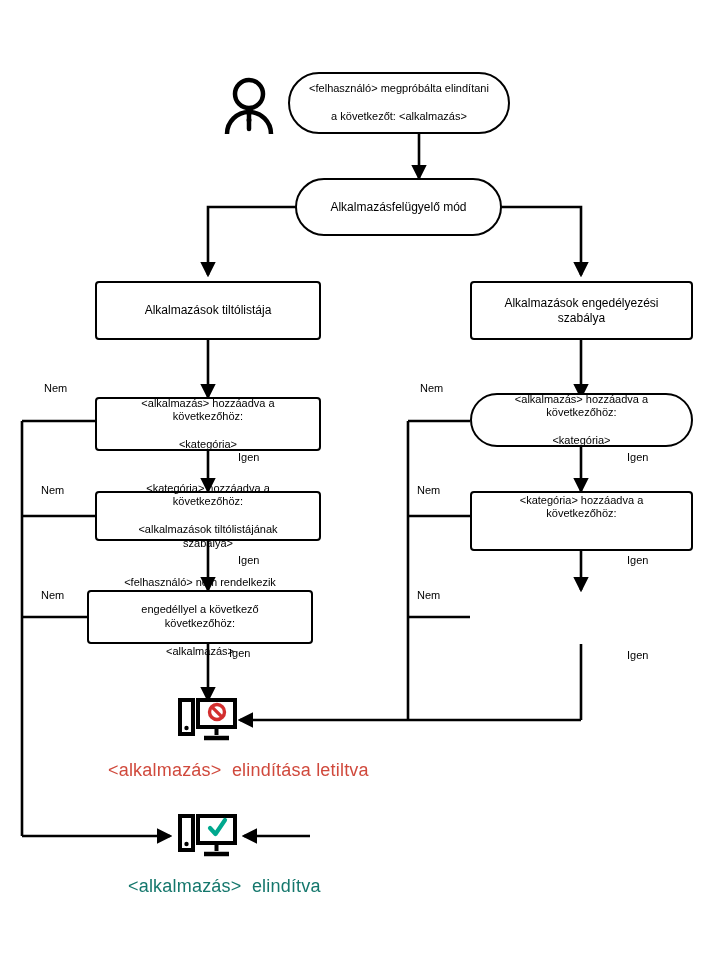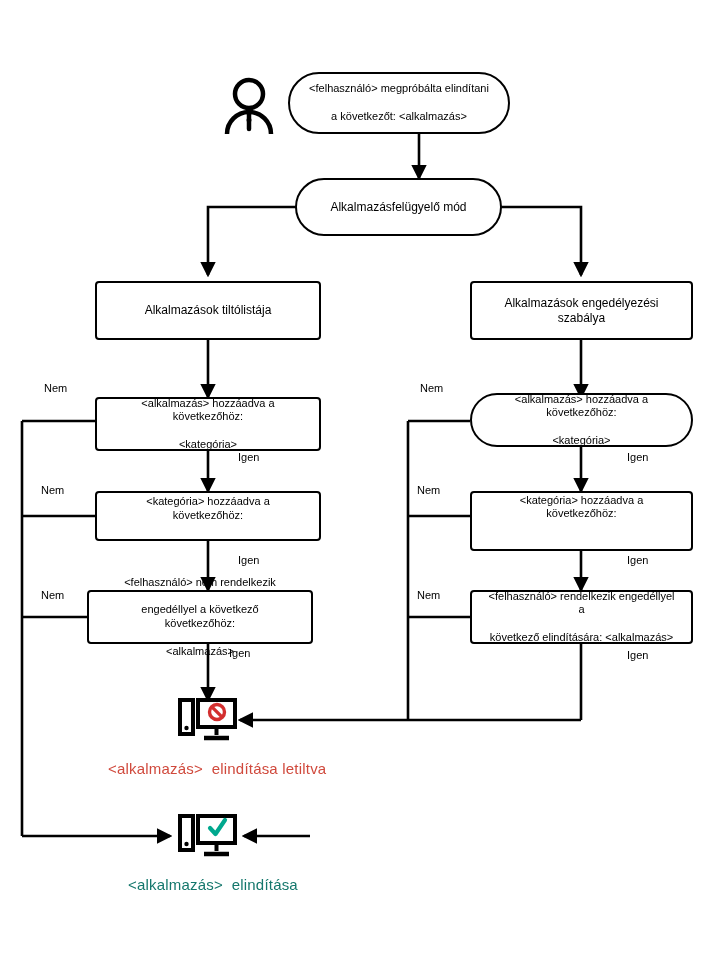--- a/index.html
+++ b/index.html
@@ -17,21 +17,21 @@
   .rect{border-radius:4px;}
   .stadium{border-radius:999px;}
 
   .t11{font-size:11px;}
   .t12{font-size:12px;}
 
   .edge-label{position:absolute;font-size:11px;color:#000;white-space:nowrap;}
 
   .icon-box{position:absolute;}
 
-  .caption{position:absolute;font-size:15px;white-space:nowrap;letter-spacing:.2px;}
+  .caption{position:absolute;font-size:18px;white-space:nowrap;letter-spacing:.2px;}
   .cap-blocked{color:#d0493c;}
   .cap-started{color:#14776c;}
 </style>
 </head>
 <body>
 
 <div id="canvas">
 
   <svg class="lines" viewBox="0 0 720 960" xmlns="http://www.w3.org/2000/svg">
     <defs>
@@ -108,39 +108,35 @@
           <span>&lt;kategória&gt;</span></span>
   </div>
 
   <div class="node stadium t11" style="left:470px;top:393px;width:223px;height:54px;">
     <span><span>&lt;alkalmazás&gt; hozzáadva a következőhöz:</span><br>
           <span>&lt;kategória&gt;</span></span>
   </div>
 
   <div class="node rect t11" style="left:95px;top:491px;width:226px;height:50px;">
     <span><span>&lt;kategória&gt; hozzáadva a következőhöz:</span><br>
-          </span>
+          <span>&lt;alkalmazások tiltólistájának szabálya&gt;</span></span>
   </div>
 
   <div class="node rect t11" style="left:470px;top:491px;width:223px;height:60px;">
     <span><span>&lt;kategória&gt; hozzáadva a következőhöz:</span><br>
           <br>
           </span>
   </div>
 
   <div class="node rect t11" style="left:87px;top:590px;width:226px;height:54px;">
     <span><span>&lt;felhasználó&gt; nem rendelkezik</span><br>
           <span>engedéllyel a következő következőhöz:</span><br>
           <span>&lt;alkalmazás&gt;</span></span>
   </div>
 
-  <div class="node rect t11" style="left:470px;top:590px;width:223px;height:54px;">
-    <span><span>&lt;felhasználó&gt; rendelkezik engedéllyel a</span><br>
-          <span>következő elindítására: &lt;alkalmazás&gt;</span></span>
-  </div>
 
   <div class="edge-label" style="left:44px;top:382px;">Nem</div>
   <div class="edge-label" style="left:41px;top:484px;">Nem</div>
   <div class="edge-label" style="left:41px;top:589px;">Nem</div>
 
   <div class="edge-label" style="left:238px;top:451px;">Igen</div>
   <div class="edge-label" style="left:238px;top:554px;">Igen</div>
   <div class="edge-label" style="left:229px;top:647px;">Igen</div>
 
   <div class="edge-label" style="left:420px;top:382px;">Nem</div>
@@ -172,16 +168,16 @@
       <rect x="2" y="2" width="13" height="34" fill="none" stroke="#000" stroke-width="4"></rect>
       <circle cx="8.5" cy="30" r="2.2" fill="#000"></circle>
       <rect x="20" y="2" width="37" height="27" fill="none" stroke="#000" stroke-width="4"></rect>
       <path d="M 38.5 29 L 38.5 37" stroke="#000" stroke-width="4"></path>
       <path d="M 26 40 L 51 40" stroke="#000" stroke-width="4.5"></path>
       <path d="M 32 14 L 37.5 20 L 47 6" fill="none" stroke="#00a88e" stroke-width="4.2" stroke-linecap="round" stroke-linejoin="round"></path>
     </svg>
   </div>
   <div class="caption cap-started" style="left:128px;top:876px;">
     <span>&lt;alkalmazás&gt;</span>
-    &nbsp;<span>elindítása</span>
+    &nbsp;<span>elindítva</span>
   </div>
 
 </div>
 
 </body></html>

